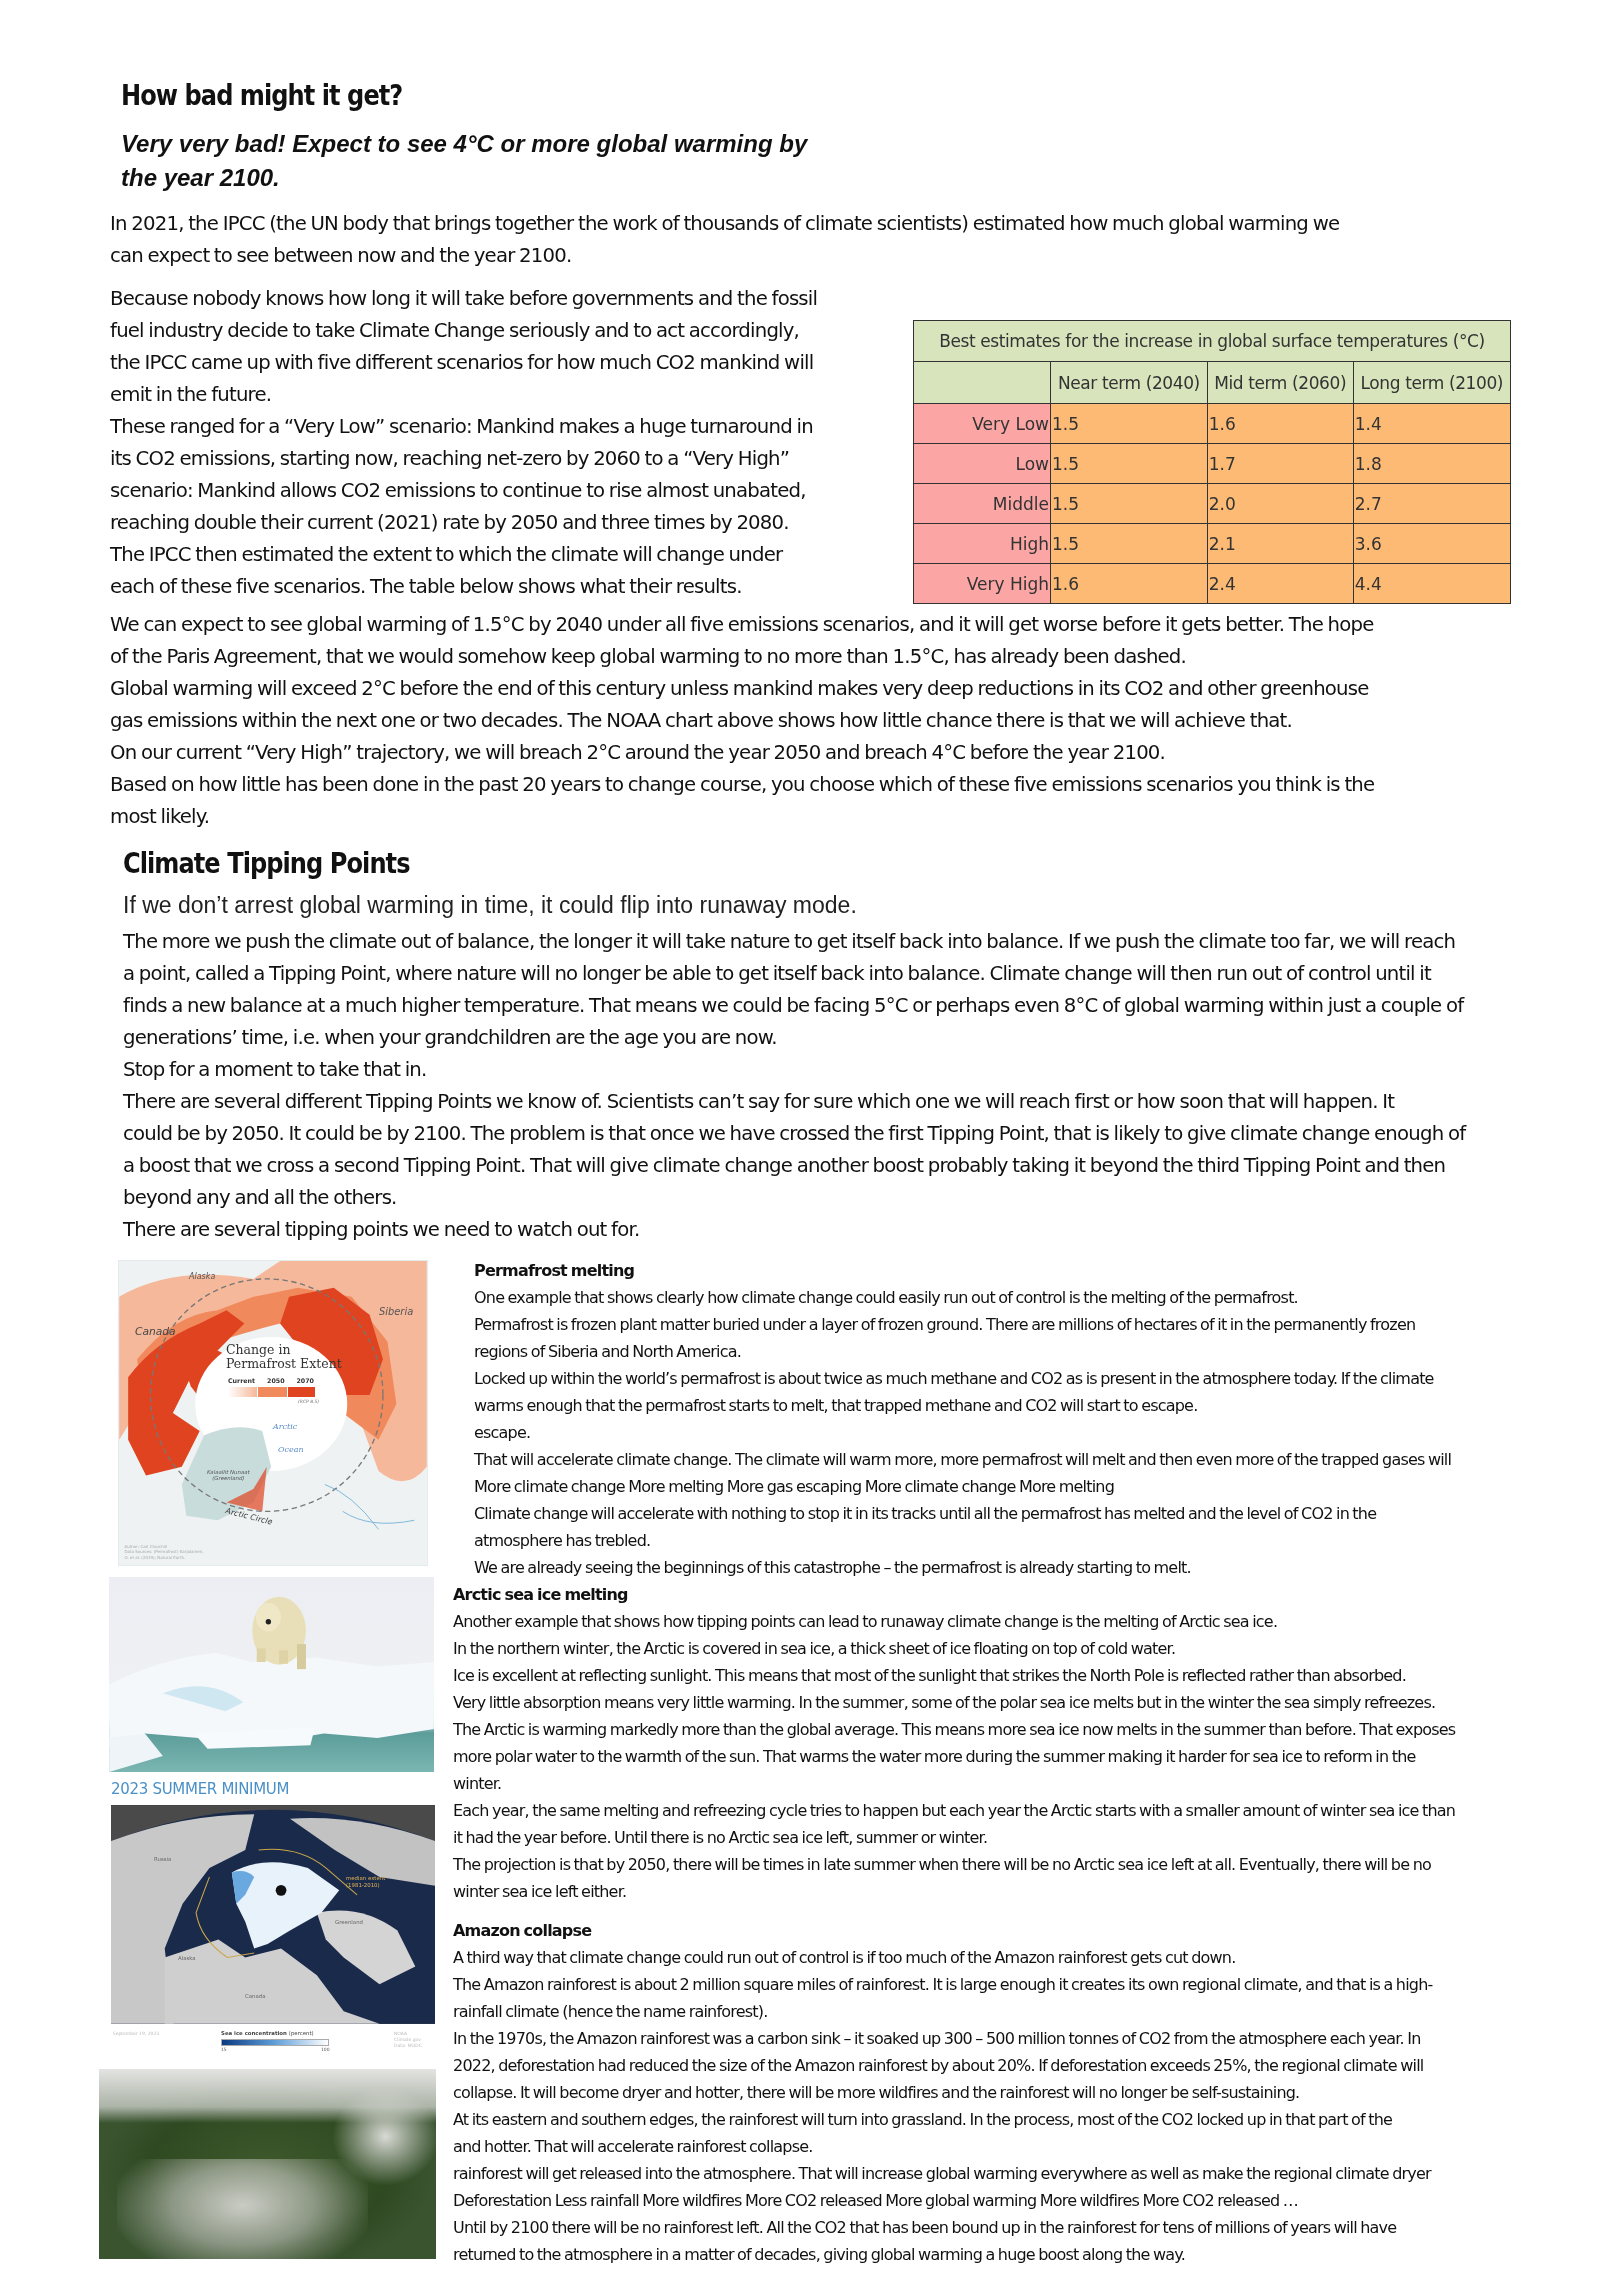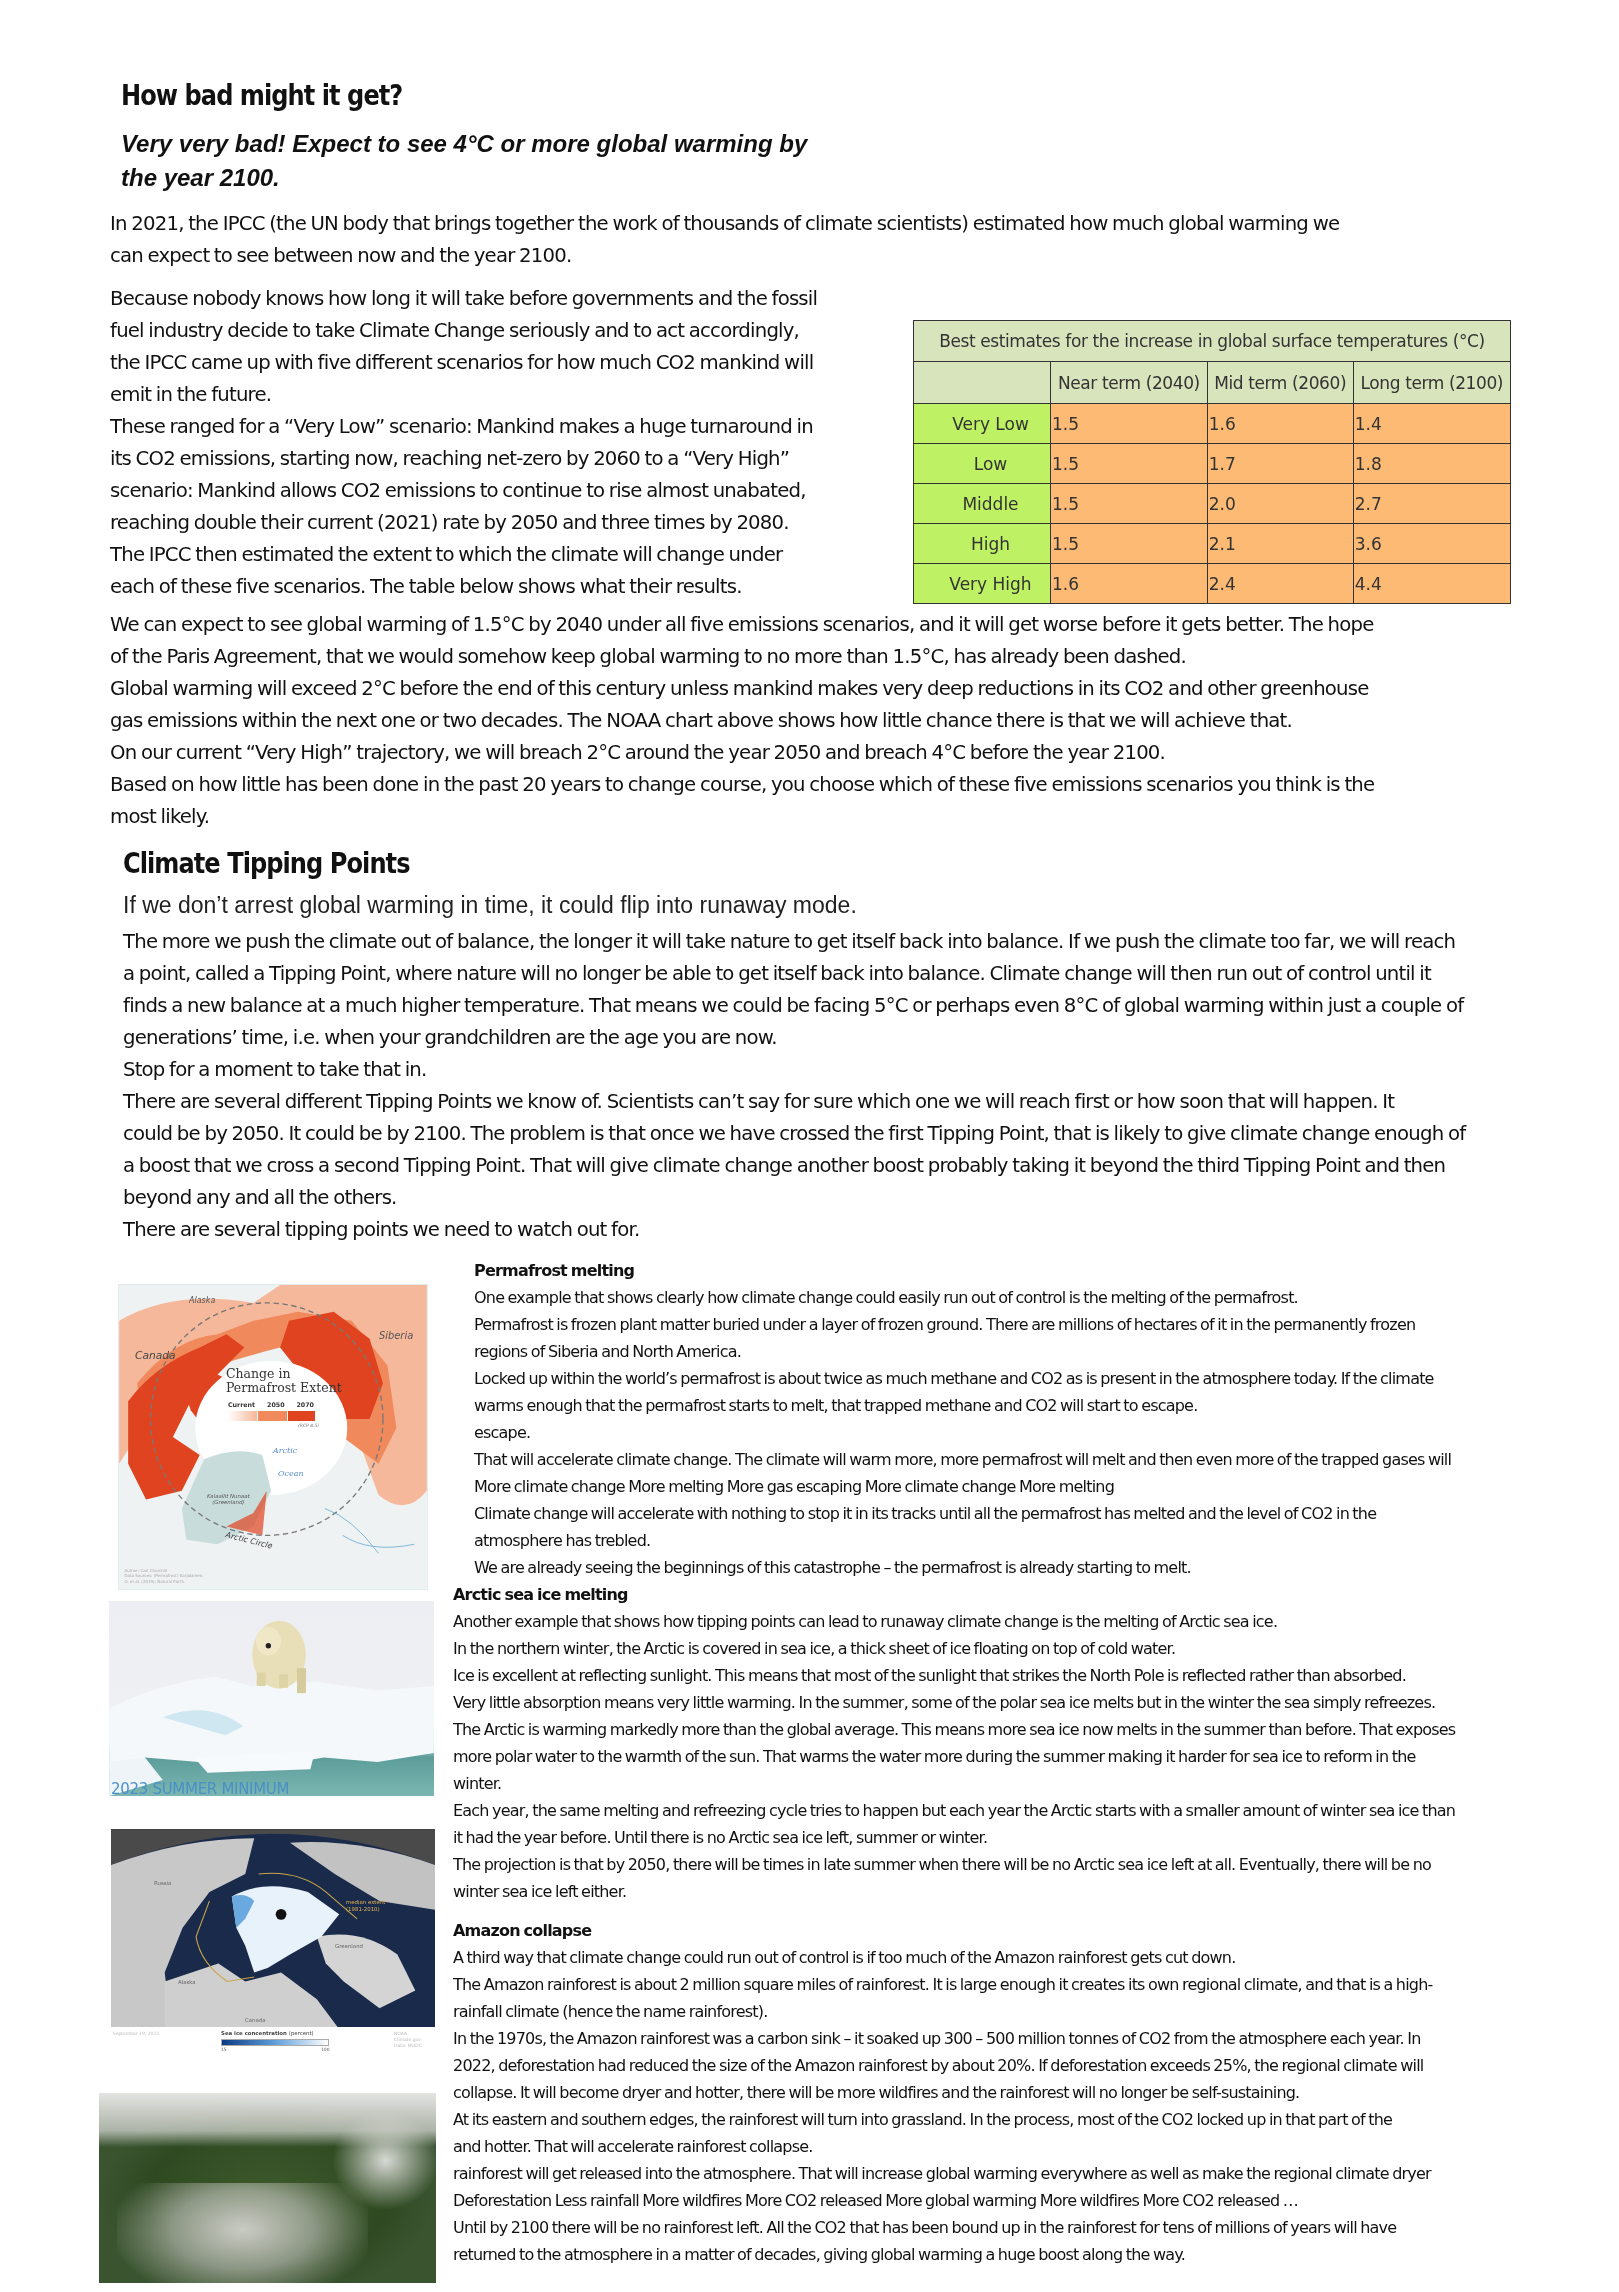--- a/index.html
+++ b/index.html
@@ -16,24 +16,24 @@
   .body p { margin: 0; }
   .small { font-family: "DejaVu Sans", sans-serif; font-size: 16px; line-height: 27px;
            letter-spacing: -0.8px; word-spacing: -0.9px; }
   .small p { margin: 0; }
   .small .hd { font-weight: bold; }
   
   .tbl { border-collapse: collapse; font-family: "DejaVu Sans", sans-serif; font-size: 17px; color:#333; }
   .tbl td, .tbl th { border: 1.8px solid #333; }
   .tbl .cap { background: #d8e4bc; height: 38px; font-weight: normal; text-align: center; letter-spacing: -0.4px; }
   .tbl .hdr { background: #d8e4bc; font-weight: normal; height: 39px; text-align: center; letter-spacing: -0.4px; }
-  .tbl .rl { background: #bef264; text-align: center; padding-left: 18px; height: 37px; }
+  .tbl .rl { background: #fca5a5; text-align: right; padding-left: 18px; height: 37px; }
   .tbl .val { background: #fdba74; }
   
-  .img { position: absolute; overflow: hidden; margin-top: 24px; }
+  .img { position: absolute; overflow: hidden; }
   .caption-blue { font-family: "DejaVu Sans", sans-serif; font-size: 15px; color: #4a90c8; letter-spacing: -0.3px; }
 </style>
 </head>
 <body>
 
 <div class="abs h1" style="left:121px; top:79px;">How bad might it get?</div>
 <div class="abs sub" style="left:121px; top:127px; width:806px;">
   <div>Very very bad!  Expect to see 4°C or more global warming by</div>
   <div>the year 2100.</div>
 </div>

